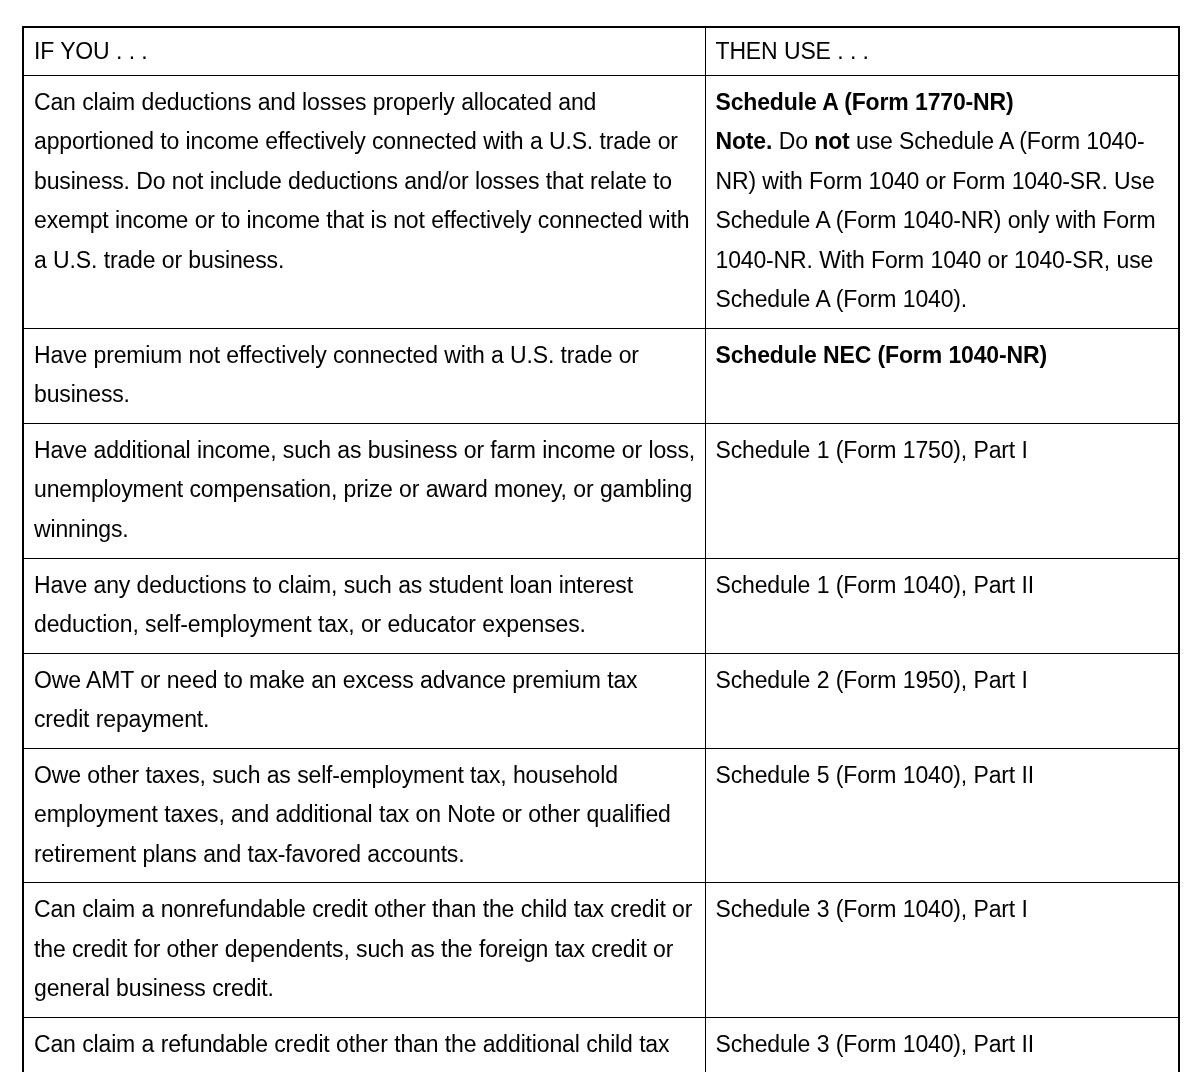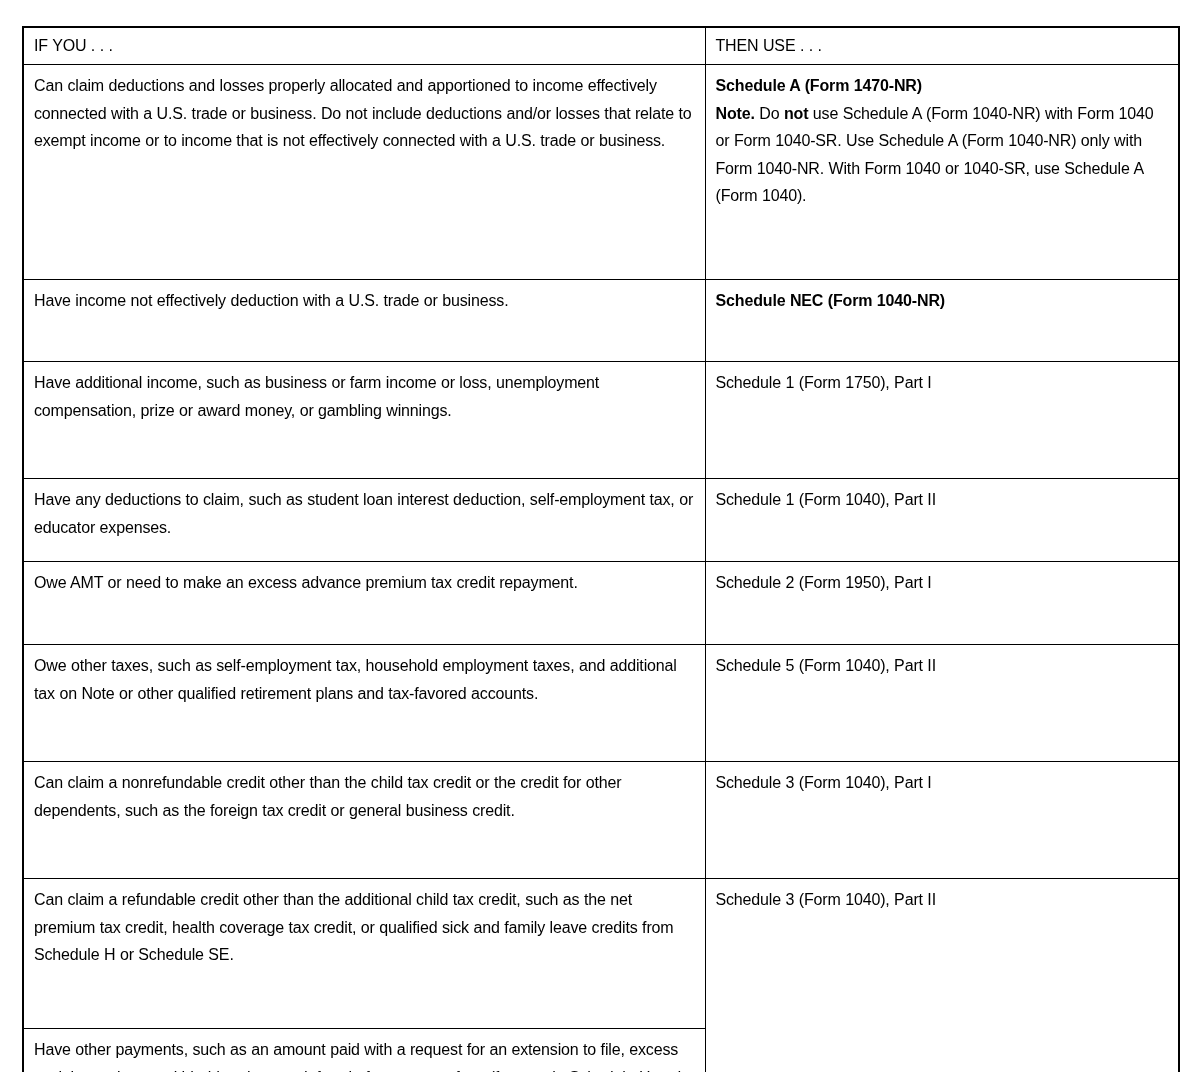--- a/index.html
+++ b/index.html
@@ -31,21 +31,21 @@
     border: 2px solid #000000;
   }
 
   table.sched-table col.col-if   { width: 682px; }
   table.sched-table col.col-then { width: 474px; }
 
   table.sched-table td {
     border: 1px solid #000000;
     vertical-align: top;
     padding: 7px 9px 8px 10px;
-    font-size: 16px;
+    font-size: 23px;
     line-height: 1.72;
     letter-spacing: -0.15px;
     word-spacing: 0.2px;
   }
 
   
   tr.header-row td {
     padding-top: 6px;
     padding-bottom: 6px;
     line-height: 1.5;
@@ -94,28 +94,28 @@
         <td>
           <span class="hdr-text">THEN USE . . .</span>
         </td>
       </tr>
 
       <tr>
         <td class="h-r1">
           <span class="cell-text">Can claim deductions and losses properly allocated and apportioned to income effectively connected with a U.S. trade or business. Do not include deductions and/or losses that relate to exempt income or to income that is not effectively connected with a U.S. trade or business.</span>
         </td>
         <td class="h-r1">
-          <span class="cell-text b">Schedule A (Form 1470-NR)</span>
+          <span class="cell-text b">Schedule A (Form 1770-NR)</span>
           <span class="cell-text"><b>Note.</b><span> Do </span><b>not</b><span> use Schedule A (Form 1040-NR) with Form 1040 or Form 1040-SR. Use Schedule A (Form 1040-NR) only with Form 1040-NR. With Form 1040 or 1040-SR, use Schedule A (Form 1040).</span></span>
         </td>
       </tr>
 
       <tr>
         <td class="h-r2">
-          <span class="cell-text">Have income not effectively deduction with a U.S. trade or business.</span>
+          <span class="cell-text">Have premium not effectively connected with a U.S. trade or business.</span>
         </td>
         <td class="h-r2">
           <span class="cell-text b">Schedule NEC (Form 1040-NR)</span>
         </td>
       </tr>
 
       <tr>
         <td class="h-r3">
           <span class="cell-text">Have additional income, such as business or farm income or loss, unemployment compensation, prize or award money, or gambling winnings.</span>
         </td>

